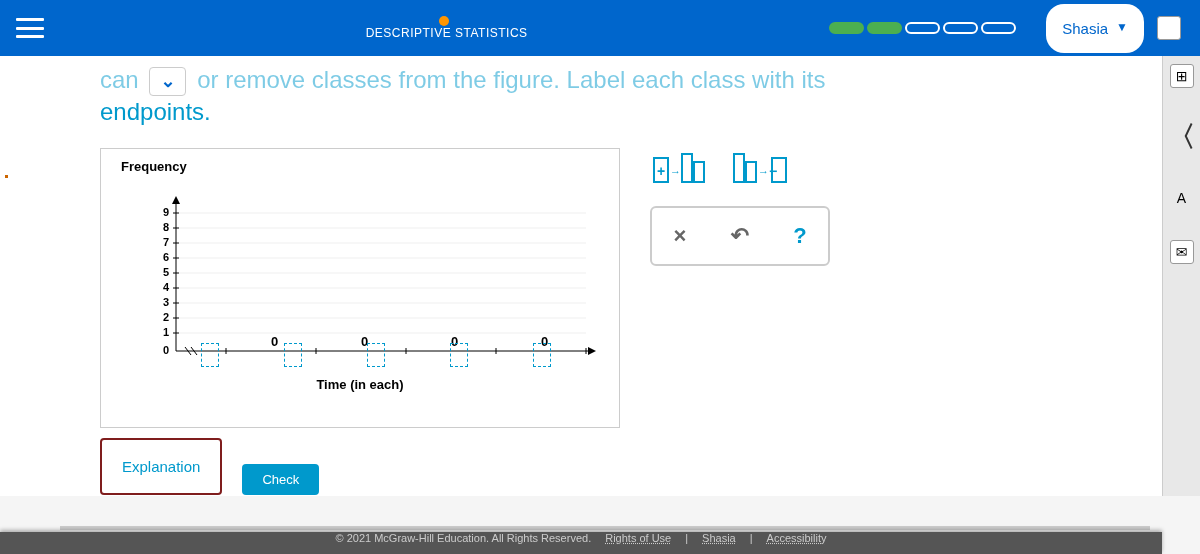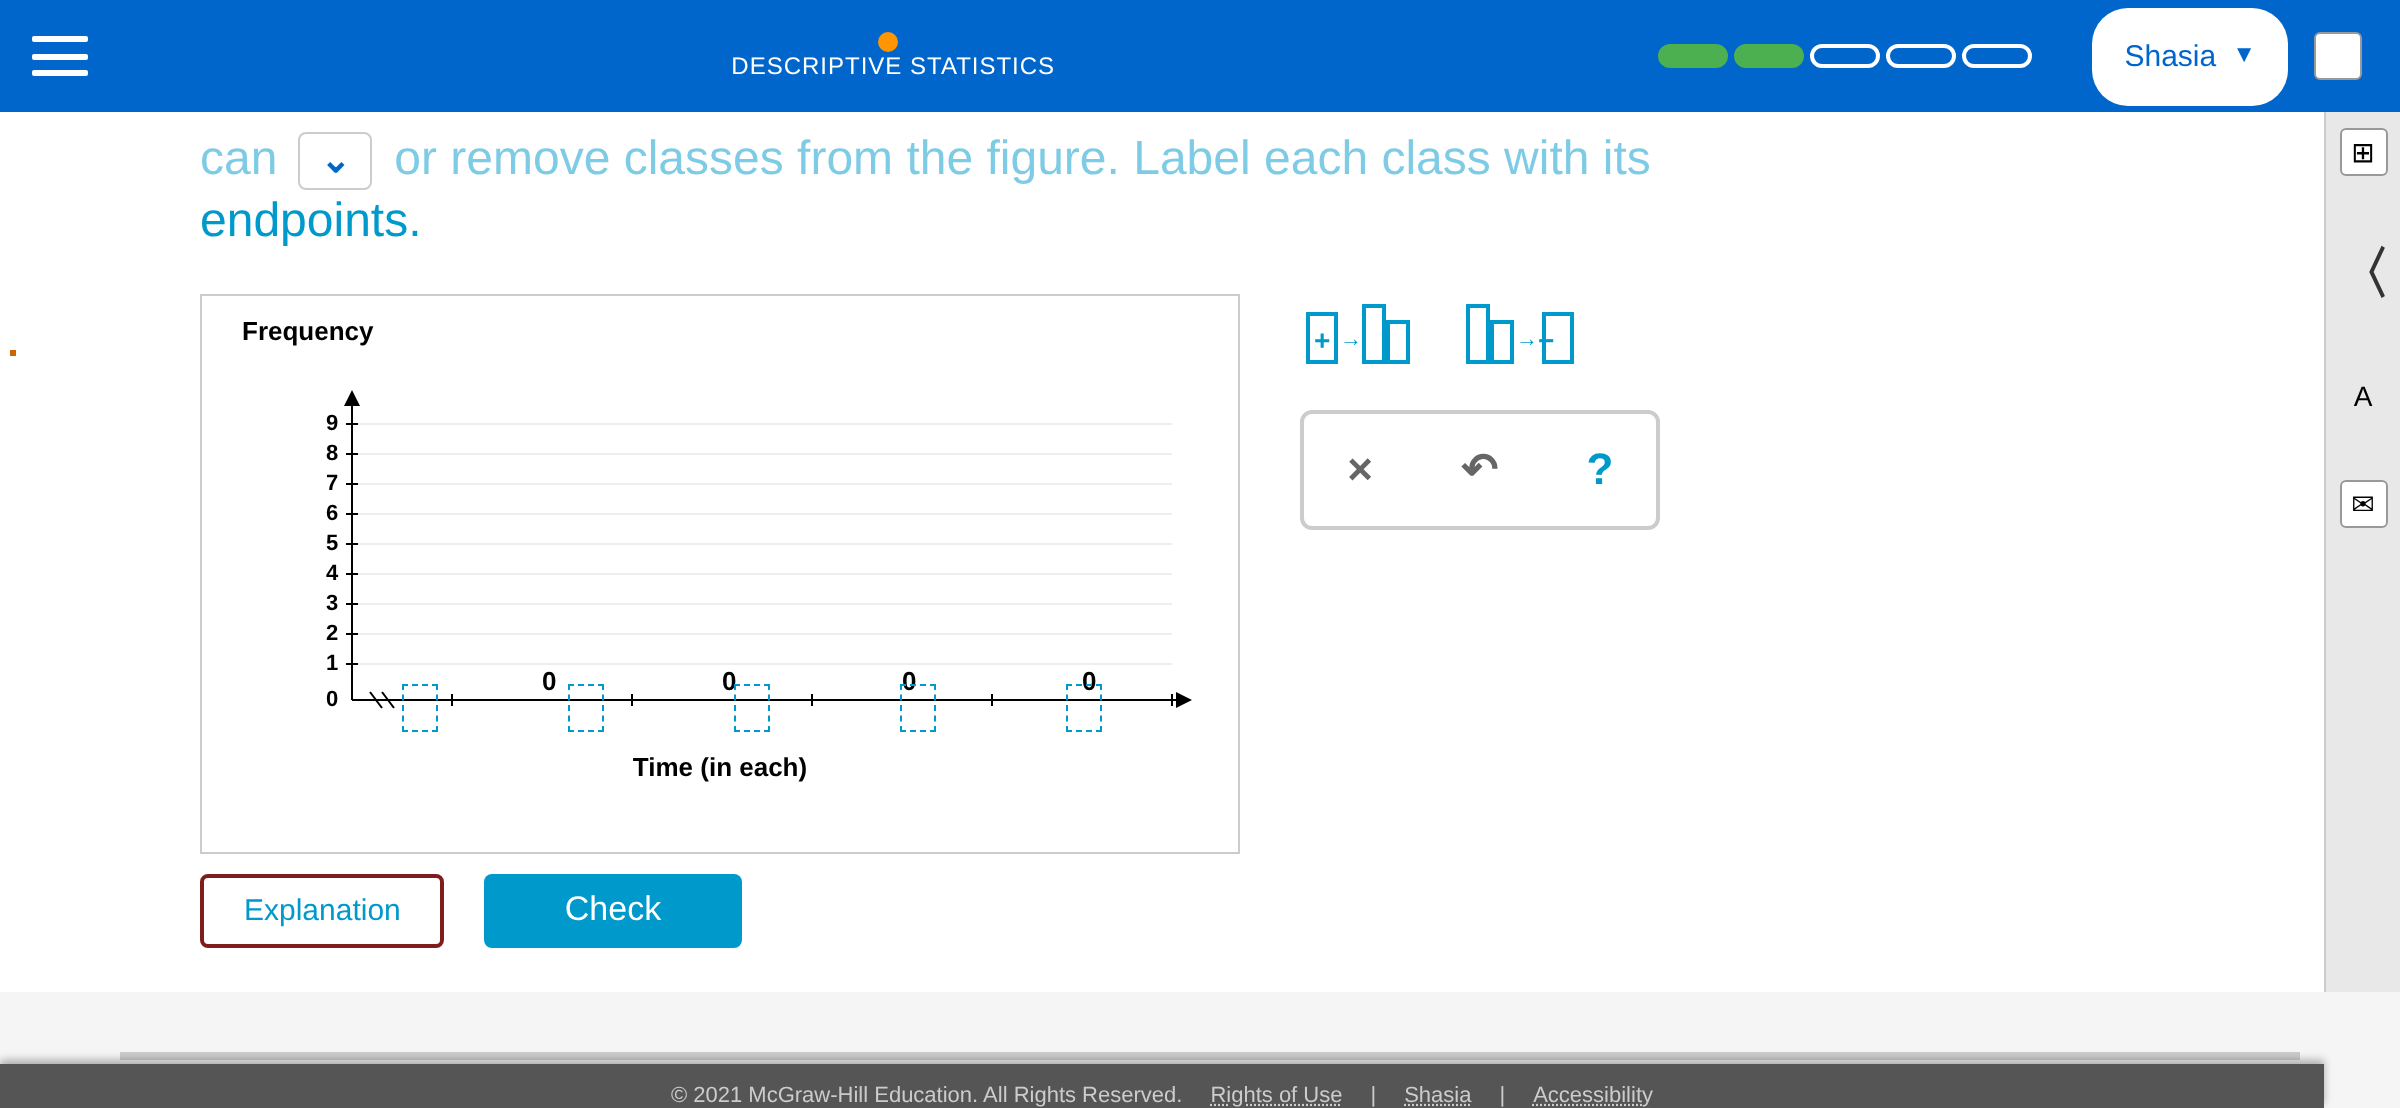--- a/index.html
+++ b/index.html
@@ -37,23 +37,23 @@
   
   .tools-col { display: flex; flex-direction: column; gap: 18px; }
   .tool-row { display: flex; gap: 20px; align-items: center; }
   .graph-tool { width: 60px; height: 40px; display: flex; align-items: center; justify-content: center; cursor: pointer; font-size: 28px; color: #0099cc; }
   .tool-box { border: 2px solid #ccc; border-radius: 6px; padding: 8px; display: flex; gap: 20px; background: white; }
   .tool-btn { width: 40px; height: 40px; display: flex; align-items: center; justify-content: center; cursor: pointer; font-size: 22px; color: #666; }
   .tool-btn.help { color: #0099cc; }
   
   .bottom-bar { display: flex; gap: 20px; margin-top: 10px; padding-left: 0; }
   .btn-exp { border: 2px solid #7f1d1d; background: white; color: #0099cc; padding: 8px 20px; border-radius: 4px; font-size: 15px; cursor: pointer; }
-  .btn-check { background: #0099cc; color: white; border: none; padding: 8px 40px; border-radius: 4px; font-size: 17px; cursor: pointer; }
-  
-  .footer { position: absolute; bottom: 0; left: 0; right: 38px; height: 22px; background: #555; color: #ccc; font-size: 11px; display: flex; align-items: flex-end; justify-content: center; gap: 14px; box-shadow: 0 -2px 4px rgba(0,0,0,0.3); }
+  .btn-check { background: #0099cc; color: white; border: none; padding: 8px 20px; border-radius: 4px; font-size: 13px; cursor: pointer; margin-top: 26px; }
+  
+  .footer { position: absolute; bottom: 0; left: 0; right: 38px; height: 22px; background: #555; color: #ccc; font-size: 11px; display: flex; align-items: flex-start; justify-content: center; gap: 14px; box-shadow: 0 -2px 4px rgba(0,0,0,0.3); }
   .footer a { color: #ccc; text-decoration: underline dotted; cursor: pointer; }
   
   .left-dot { position: absolute; left: 5px; top: 175px; width: 3px; height: 3px; background: #cc6600; }
   .scroll-hint { position: absolute; bottom: 24px; left: 60px; right: 50px; height: 4px; background: #ccc; }
 </style>
 </head>
 <body>
 
 <div class="top-bar">
   <div class="hamburger">

